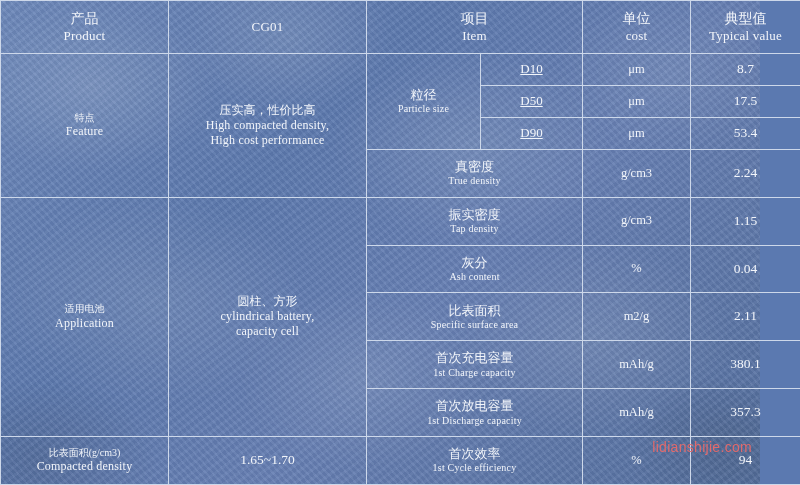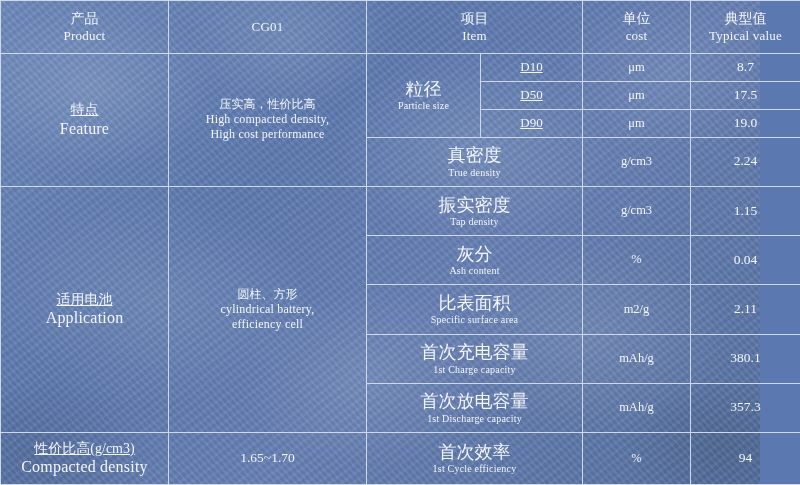--- a/index.html
+++ b/index.html
@@ -54,27 +54,27 @@
     text-align: center;
     vertical-align: middle;
     padding: 3px 4px;
     line-height: 1.25;
     font-weight: normal;
   }
   .hdr td {
     font-size: 13px;
     height: 46px;
   }
-  .cn { display: block; font-size: 18px; }
+  .cn { display: block; font-size: 13px; }
   .en { display: block; font-size: 10px; letter-spacing: 0.2px; }
   .hdr .cn { font-size: 14px; }
   .hdr .en { font-size: 13px; }
 
-  .big .cn { font-size: 14px; text-decoration: underline; }
-  .big .en { font-size: 16px; }
+  .big .cn { font-size: 10px; }
+  .big .en { font-size: 12px; }
 
   .val { font-size: 13.5px; margin-left: 11px; }
   .unit { font-size: 12.5px; margin-left: 30px; }
   .subname { font-size: 13px; text-decoration: underline; }
 
   .feature-cell .cn, .feature-cell .en { font-size: 12px; }
   .nowrapcell { white-space: nowrap; }
 
   .watermark {
     position: absolute;
@@ -147,41 +147,41 @@
 
       <tr>
         <td class="subname"><span>D50</span></td>
         <td class="unit"><span>μm</span></td>
         <td class="val"><span>17.5</span></td>
       </tr>
 
       <tr>
         <td class="subname"><span>D90</span></td>
         <td class="unit"><span>μm</span></td>
-        <td class="val"><span>19.0</span></td>
+        <td class="val"><span>53.4</span></td>
       </tr>
 
       <tr>
         <td colspan="2">
           <span class="cn">真密度</span>
           <span class="en">True density</span>
         </td>
         <td class="unit"><span>g/cm3</span></td>
         <td class="val"><span>2.24</span></td>
       </tr>
 
       <tr>
         <td rowspan="5" class="big">
           <span class="cn">适用电池</span>
           <span class="en">Application</span>
         </td>
         <td rowspan="5" class="feature-cell">
           <span class="cn">圆柱、方形</span>
           <span class="en">cylindrical battery,</span>
-          <span class="en">efficiency cell</span>
+          <span class="en">capacity cell</span>
         </td>
         <td colspan="2">
           <span class="cn">振实密度</span>
           <span class="en">Tap density</span>
         </td>
         <td class="unit"><span>g/cm3</span></td>
         <td class="val"><span>1.15</span></td>
       </tr>
 
       <tr>
@@ -215,30 +215,31 @@
         <td colspan="2">
           <span class="cn">首次放电容量</span>
           <span class="en">1st Discharge capacity</span>
         </td>
         <td class="unit"><span>mAh/g</span></td>
         <td class="val"><span>357.3</span></td>
       </tr>
 
       <tr>
         <td class="big nowrapcell">
-          <span class="cn">性价比高(g/cm3)</span>
+          <span class="cn">比表面积(g/cm3)</span>
           <span class="en">Compacted density</span>
         </td>
         <td class="val">
           <span>1.65~1.70</span>
         </td>
         <td colspan="2">
           <span class="cn">首次效率</span>
           <span class="en">1st Cycle efficiency</span>
         </td>
         <td class="unit"><span>%</span></td>
         <td class="val"><span>94</span></td>
       </tr>
 
     </tbody>
   </table>
 
+  <div class="watermark">lidianshijie.com</div>
 </div>
 
 </body></html>

